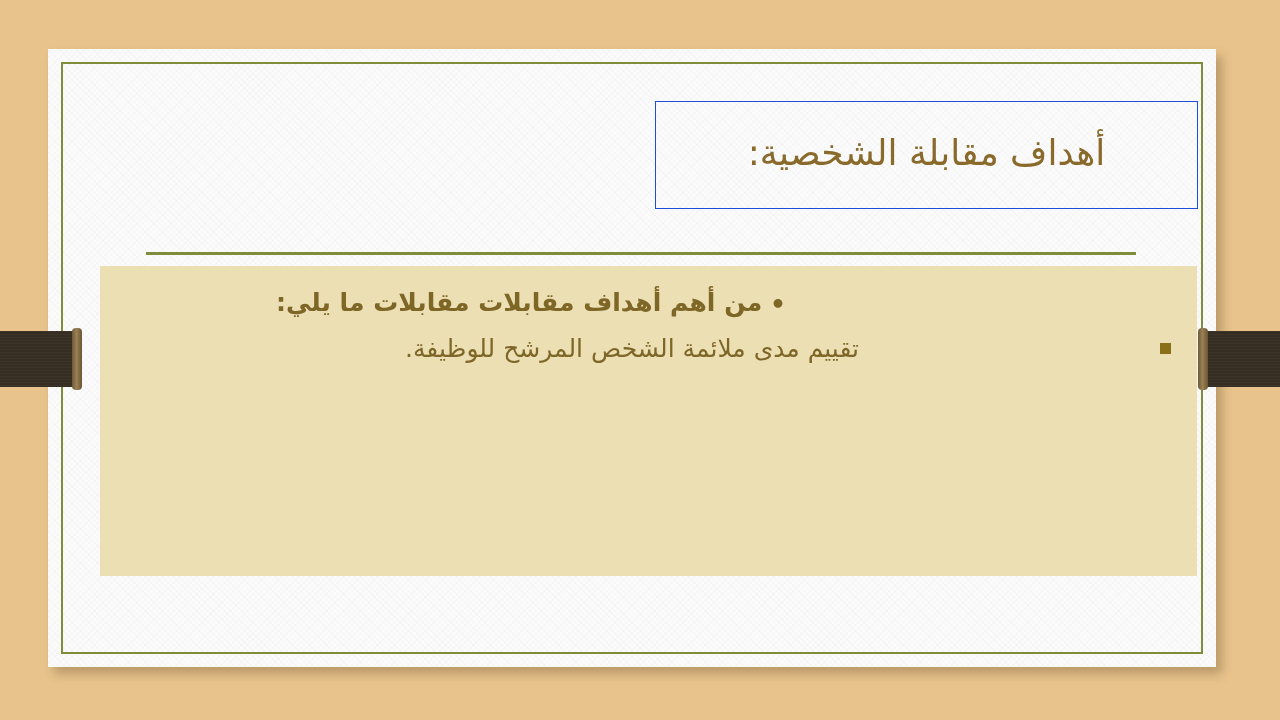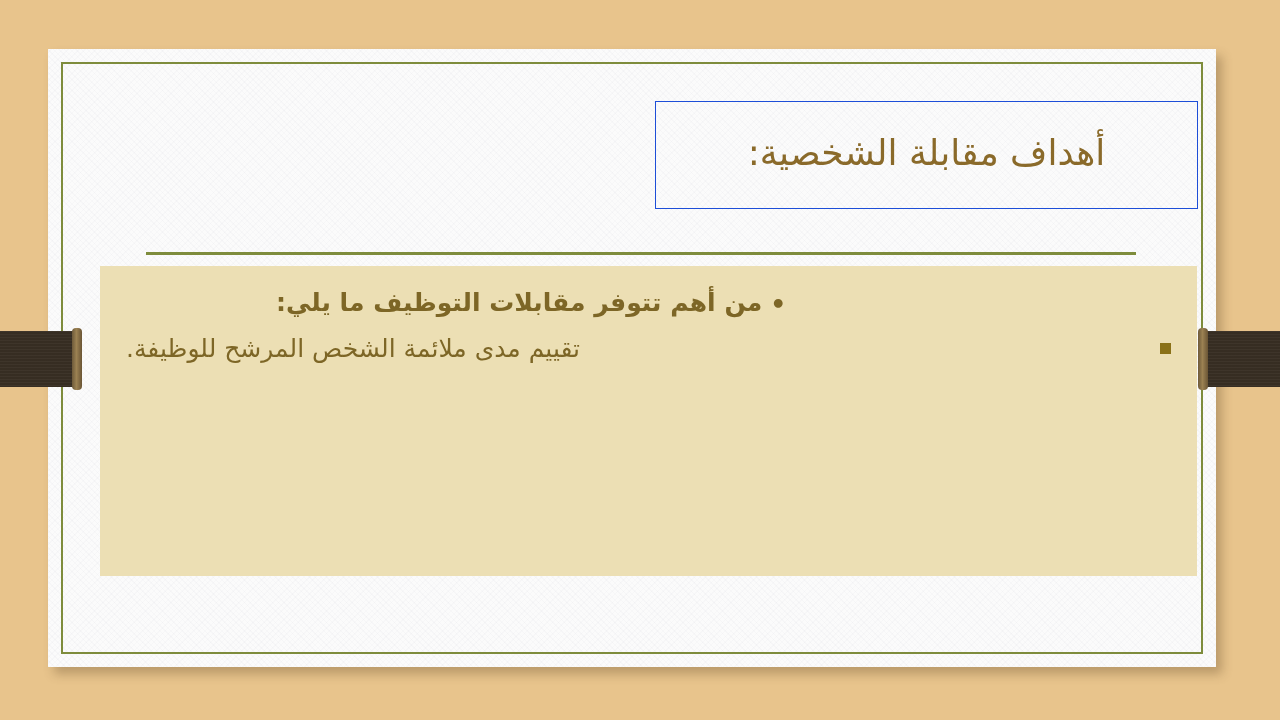--- a/index.html
+++ b/index.html
@@ -212,21 +212,21 @@
     height: 11px;
     background: #8a7118;
     margin-top: 12px;
     margin-left: 14px;
   }
   .sub-text {
     flex: 1 1 auto;
     line-height: 1.42;
   }
   .sub-text.center {
-    text-align: left;
+    text-align: center;
   }
   .sub-text.justify {
     text-align: justify;
     text-align-last: center;
   }
 
   
   .ribbon {
     position: absolute;
     height: 56px;
@@ -277,21 +277,21 @@
     <div class="title-box-grad"></div>
     <div class="title-text">أهداف مقابلة الشخصية:</div>
   </div>
 
   <div class="rule"></div>
 
   <div class="content-box">
 
     <div class="line line-lead">
       <span class="dot-bullet">•</span>
-      <span>من أهم تتوفر مقابلات التوظيف ما يلي:</span>
+      <span>من أهم أهداف مقابلات مقابلات ما يلي:</span>
     </div>
 
     <div class="line line-sub">
       <span class="sq-bullet"></span>
       <span class="sub-text center">تقييم مدى ملائمة الشخص المرشح للوظيفة.</span>
     </div>
 
 
   </div>
 

